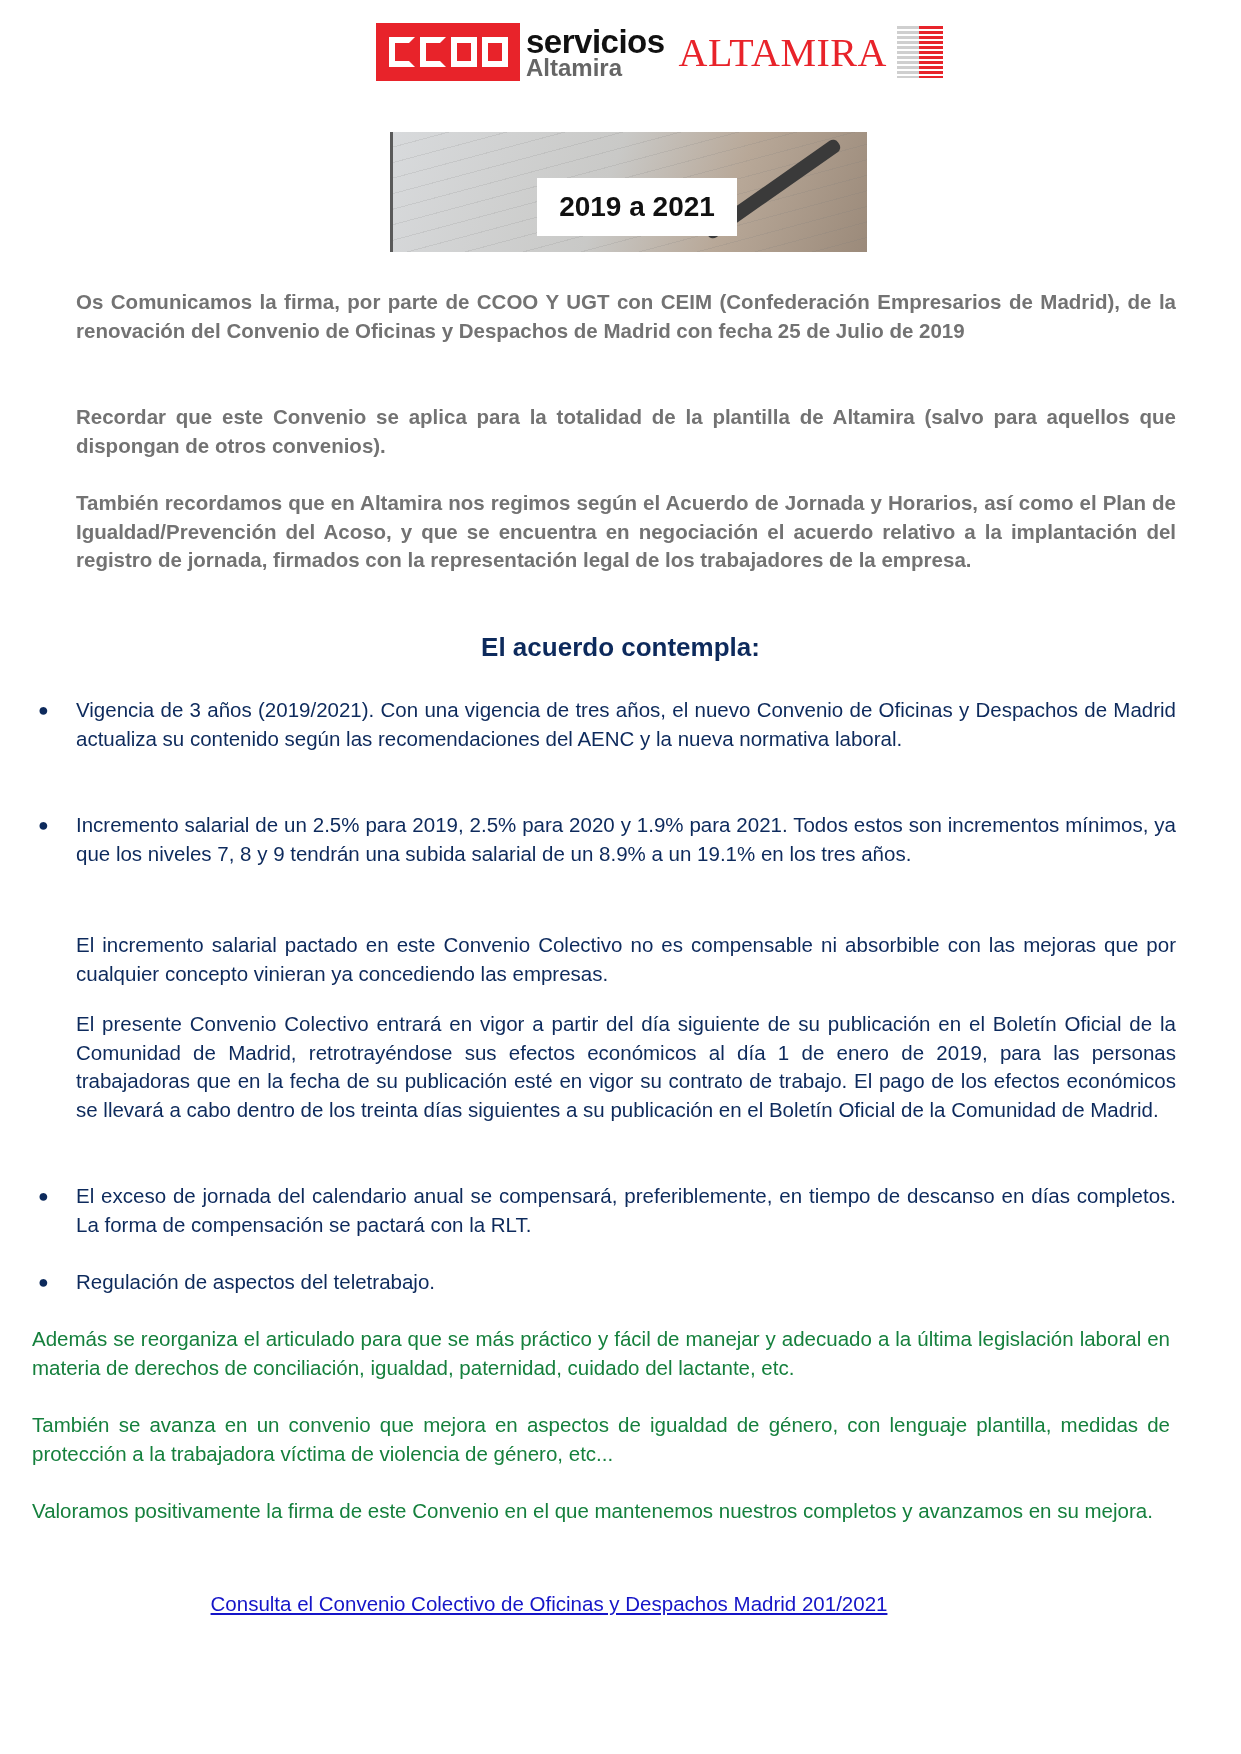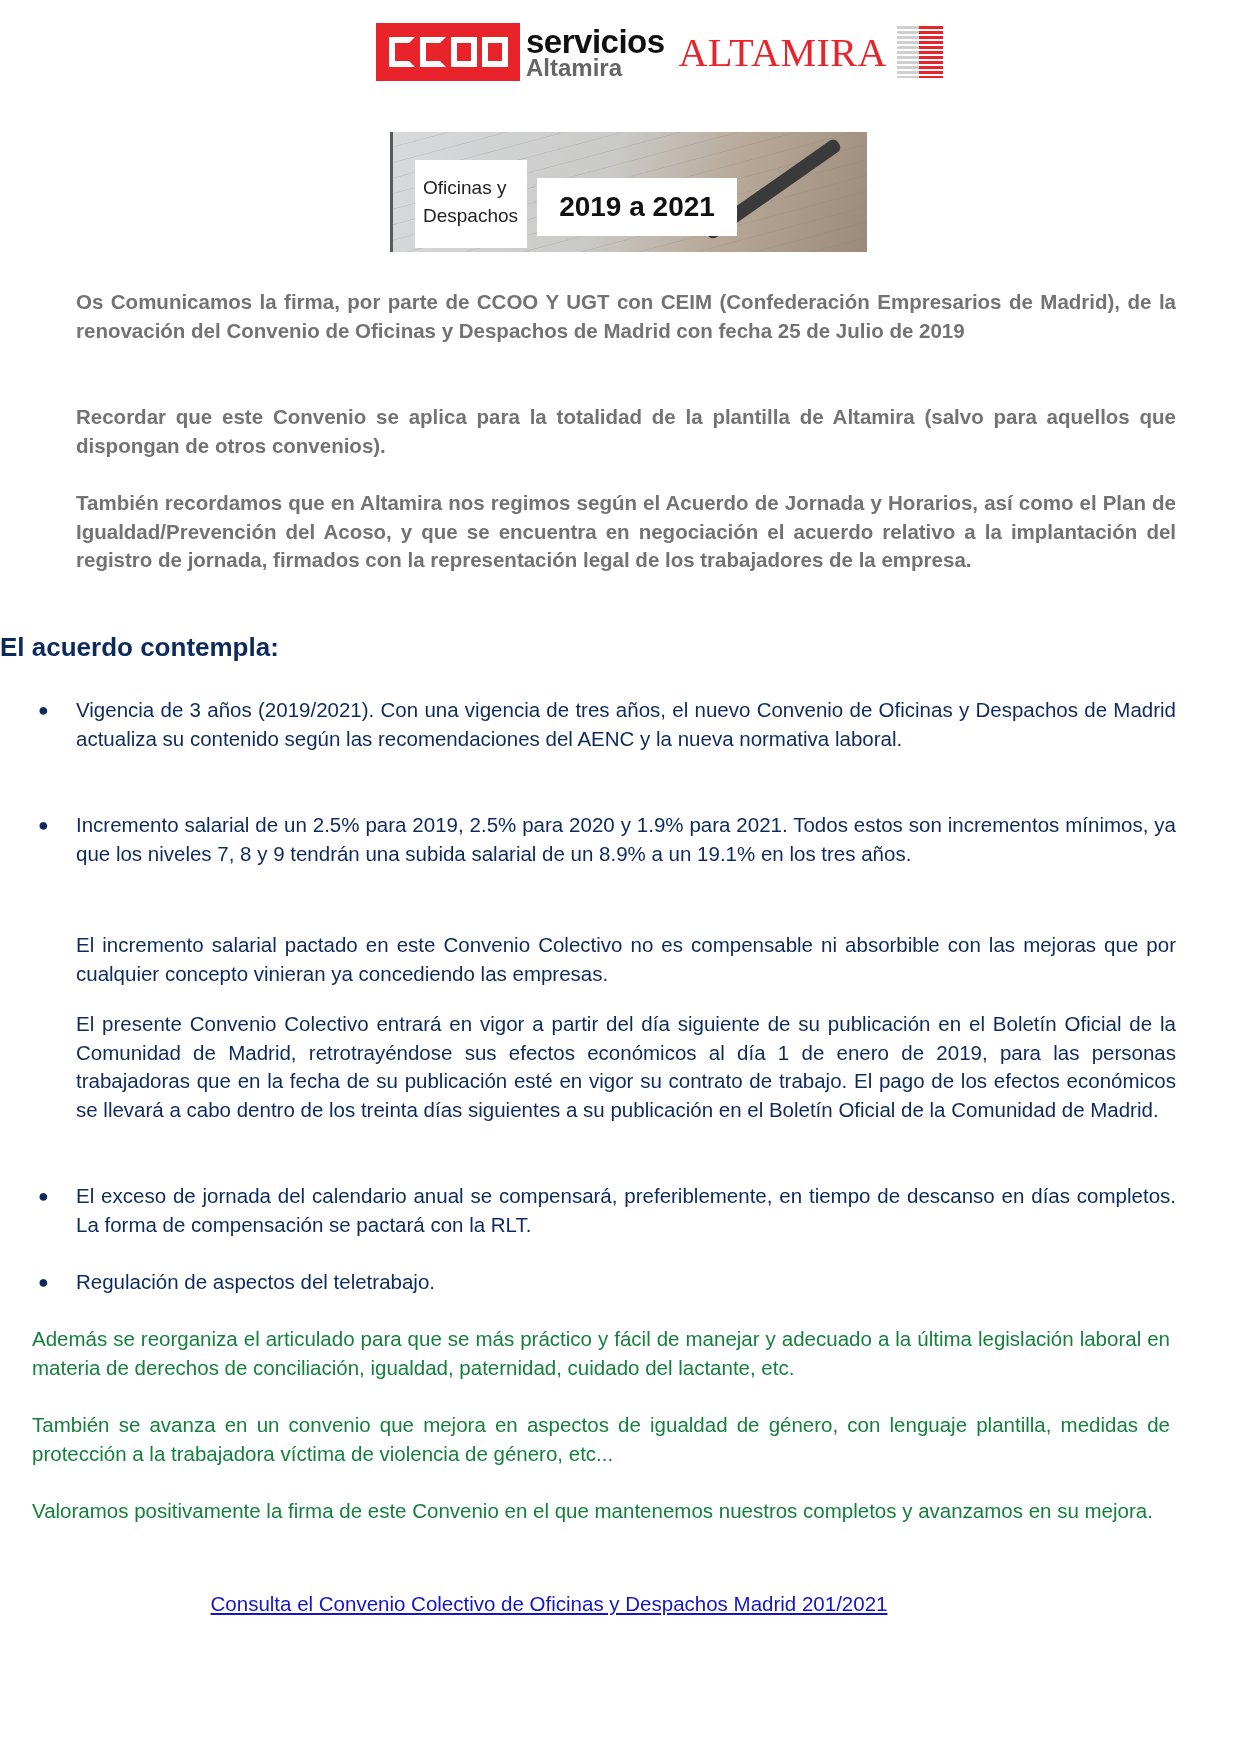--- a/index.html
+++ b/index.html
@@ -22,21 +22,21 @@
             border-left:3px solid #5a5a5a; overflow:hidden; }
   .banner-lines { position:absolute; inset:0;
             background:repeating-linear-gradient(165deg, rgba(255,255,255,0) 0 14px, rgba(120,120,120,0.15) 14px 15px); }
   .banner-pen { position:absolute; left:300px; top:50px; width:160px; height:14px; background:#3a3a3a; transform:rotate(-35deg); border-radius:6px; }
   .banner-box1 { position:absolute; left:22px; top:28px; width:112px; height:88px; background:#ffffff;
             font-size:19px; color:#222222; padding:14px 0 0 8px; box-sizing:border-box; line-height:1.45; }
   .banner-box2 { position:absolute; left:144px; top:46px; width:200px; height:58px; background:#ffffff;
             font-size:28px; font-weight:bold; color:#111111; display:flex; align-items:center; justify-content:center; }
 
   .bold-para { position:absolute; left:76px; width:1100px; font-size:20.5px; font-weight:bold; line-height:28.5px; text-align:justify; color:#737373; }
-  .heading { position:absolute; top:632px; left:0; width:1241px; text-align:left; font-size:26px; font-weight:bold; color:#0d2a5c; }
+  .heading { position:absolute; top:632px; left:0; width:1241px; text-align:center; font-size:26px; font-weight:bold; color:#0d2a5c; }
   .li { position:absolute; left:76px; width:1100px; font-size:20.5px; line-height:28.5px; text-align:justify; color:#0d2a5c; }
   .bullet { position:absolute; left:-38px; top:0; font-size:18px; }
   .plain { position:absolute; left:32px; width:1138px; font-size:20.5px; line-height:28.5px; text-align:justify; color:#15803d; }
   .link { position:absolute; top:1592px; left:0; width:1098px; text-align:center; font-size:20.5px; }
   .link a { color:#1515c8; text-decoration:underline; }
 </style>
 </head>
 <body>
 
 <div class="header">
@@ -53,21 +53,20 @@
   <div class="altamira">ALTAMIRA</div>
   <div class="building">
     <div class="bld-left"></div>
     <div class="bld-right"></div>
   </div>
 </div>
 
 <div class="banner">
   <div class="banner-lines"></div>
   <div class="banner-pen"></div>
-  <div class="banner-box1">Oficinas y Despachos</div>
   <div class="banner-box2">2019 a 2021</div>
 </div>
 
 <div class="bold-para" style="top:288px;">Os Comunicamos la firma, por parte de CCOO Y UGT con CEIM (Confederación Empresarios de Madrid), de la renovación del Convenio de Oficinas y Despachos de Madrid con fecha 25 de Julio de 2019</div>
 <div class="bold-para" style="top:403px;">Recordar que este Convenio se aplica para la totalidad de la plantilla de Altamira (salvo para aquellos que dispongan de otros convenios).</div>
 <div class="bold-para" style="top:489px;">También recordamos que en Altamira nos regimos según el Acuerdo de Jornada y Horarios, así como el Plan de Igualdad/Prevención del Acoso, y que se encuentra en negociación el acuerdo relativo a la implantación del registro de jornada, firmados con la representación legal de los trabajadores de la empresa.</div>
 
 <div class="heading">El acuerdo contempla:</div>
 
 <div class="li" style="top:696px;">

